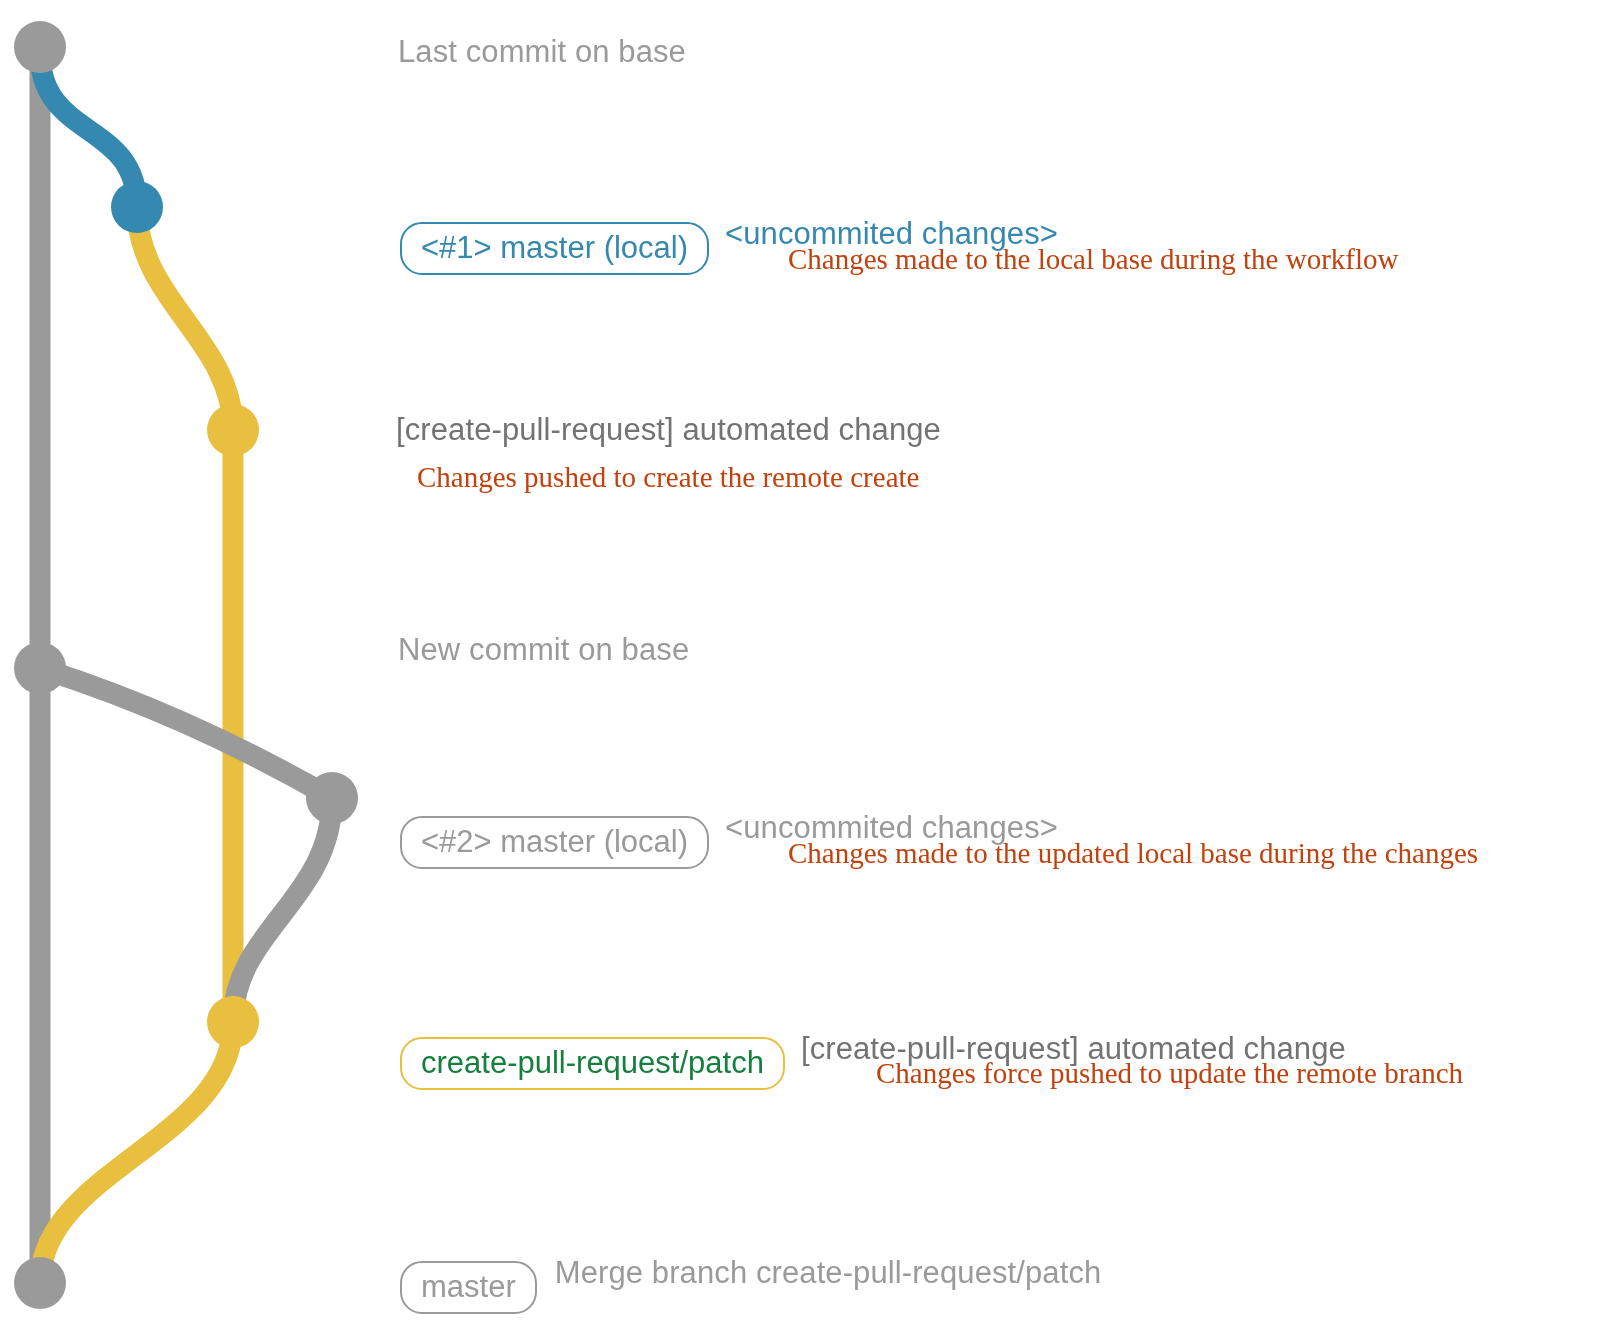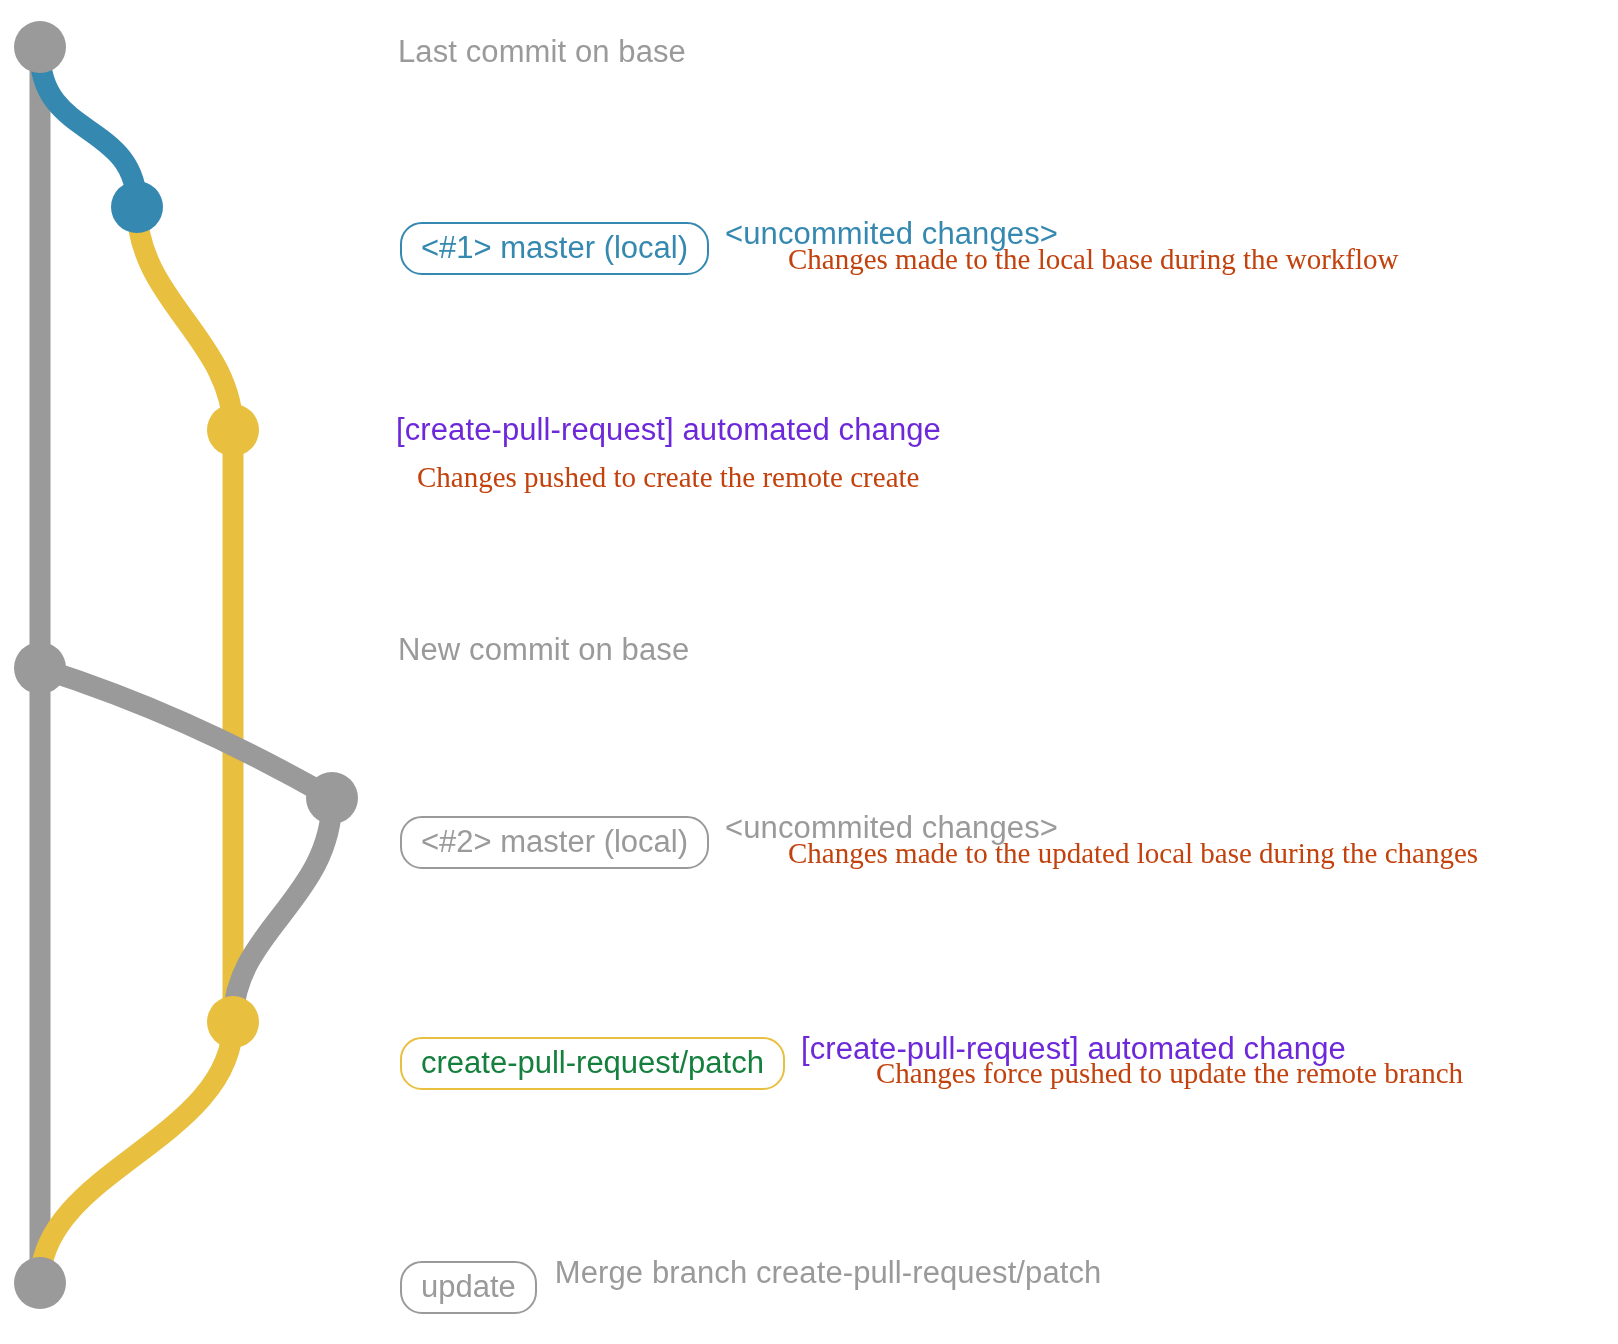--- a/index.html
+++ b/index.html
@@ -30,21 +30,21 @@
   }
 
   
   .subject {
     font-family: "Liberation Sans", sans-serif;
     font-size: 31px;
     line-height: 1;
     letter-spacing: 0.1px;
   }
   .subject.gray   { color: #9a9a9a; }
-  .subject.yellow { color: #6d28d9; }
+  .subject.yellow { color: #737373; }
   .subject.blue   { color: #3589b0; }
 
   
   .badge {
     display: inline-block;
     vertical-align: middle;
     border: 2px solid currentColor;
     border-radius: 22px;
     padding: 8px 19px 10px 19px;
     font-family: "Liberation Sans", sans-serif;
@@ -131,15 +131,15 @@
 </div>
 <div class="note" style="left:788px; top:839px;">Changes made to the updated local base during the changes</div>
 
 <div class="row badge-row" style="left:400px; top:1005px;">
   <span class="badge yellow">create-pull-request/patch</span>
   <span class="subject yellow">[create-pull-request] automated change</span>
 </div>
 <div class="note" style="left:876px; top:1059px;text-align:center;">Changes force pushed to update the remote branch</div>
 
 <div class="row badge-row" style="left:400px; top:1229px; gap:18px;">
-  <span class="badge gray">update</span>
+  <span class="badge gray">master</span>
   <span class="subject gray">Merge branch create-pull-request/patch</span>
 </div>
 
 </body></html>

